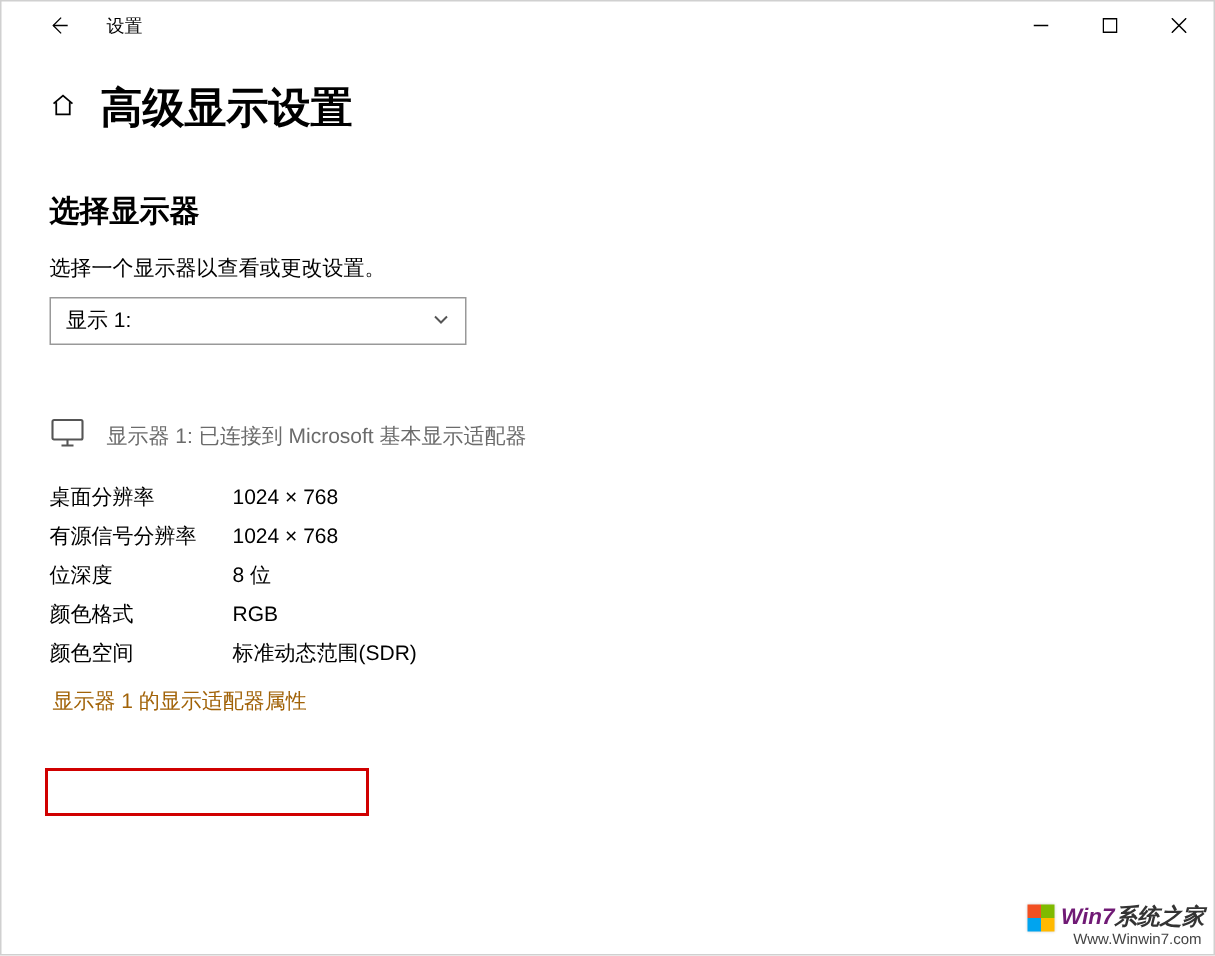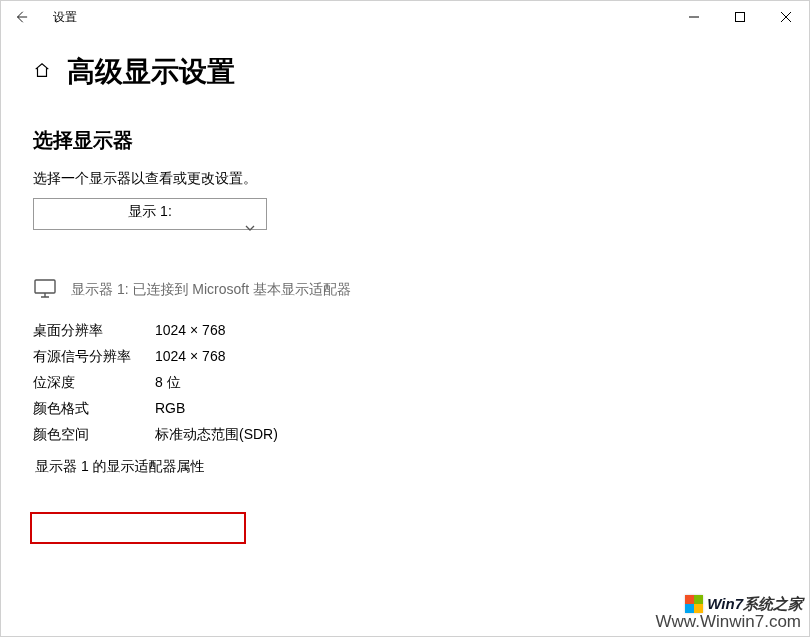--- a/index.html
+++ b/index.html
@@ -11,21 +11,21 @@
     background: #ffffff;
     color: #000;
     position: relative;
     overflow: hidden;
     border: 1px solid #d0d0d0;
   }
   .titlebar {
     height: 32px;
     display: flex;
     align-items: center;
-    padding-left: 2px;
+    padding-left: 20px;
   }
   .titlebar-left { display:flex; align-items:center; gap: 14px; }
   .back-btn {
     width: 36px; height: 32px;
     display:flex; align-items:center; justify-content:center;
     font-size: 16px;
   }
   .back-btn svg { width: 14px; height: 14px; }
   .win-title { font-size: 12px; color:#000; }
   .win-controls {
@@ -55,30 +55,29 @@
   .section-title {
     font-size: 20px;
     font-weight: 600;
     margin-bottom: 16px;
   }
   .section-desc {
     font-size: 14px;
     margin-bottom: 10px;
   }
   .dropdown {
-    width: 234px;
+    width: 278px;
     height: 32px;
     border: 1px solid #999;
     display:flex;
     align-items:center;
     padding: 4px 10px;
     font-size: 14px;
     margin-bottom: 46px;
     background:#fff;
-    flex-direction:column;
   }
   .dropdown-chevron {
     margin-left:auto;
   }
   .dropdown-chevron svg { width: 12px; height: 12px; }
 
   .monitor-block {
     display:flex;
     align-items:center;
     gap: 14px;
@@ -88,21 +87,21 @@
   .monitor-icon svg { width:24px; height:24px; }
   .monitor-label { font-size: 14px; color:#6b6b6b; }
 
   .info-table { font-size: 14px; }
   .info-row { display:flex; margin-bottom: 8px; }
   .info-key { width: 122px; }
   .info-val { color:#000; }
 
   .adapter-link {
     display:inline-block;
-    color: #000000;
+    color: #a16207;
     font-size: 14px;
     padding: 6px 2px 4px 2px;
   }
   .highlight-box {
     position:absolute;
     border: 2px solid #d00000;
     left: 29px;
     top: 511px;
     width: 216px;
     height: 32px;
@@ -118,22 +117,22 @@
   }
   .watermark-row1 {
     display:flex; align-items:center; justify-content:flex-end; gap:4px;
   }
   .wm-flag {
     width:18px; height:18px; display:flex; flex-wrap:wrap;
     filter: drop-shadow(0 0 1px rgba(0,0,0,.2));
   }
   .wm-flag span { width:9px; height:9px; }
   .wm-text1 { font-weight:700; font-style:italic; font-size:15px; }
-  .wm-text1 .c1{color:#0f172a;} .wm-text1 .c2{color:#333;}
-  .wm-text2 { font-size:17px; color:#444; margin-right:2px;}
+  .wm-text1 .c1{color:#701a75;} .wm-text1 .c2{color:#333;}
+  .wm-text2 { font-size:10px; color:#444; margin-right:2px;}
 </style>
 </head>
 <body>
 
 <div class="titlebar">
   <div class="titlebar-left">
     <div class="back-btn">
       <svg viewBox="0 0 16 16">
           <path d="M10 2 L4 8 L10 14" fill="none" stroke="#000" stroke-width="1"></path>
           <path d="M4 8 H15" stroke="#000" stroke-width="1"></path>

